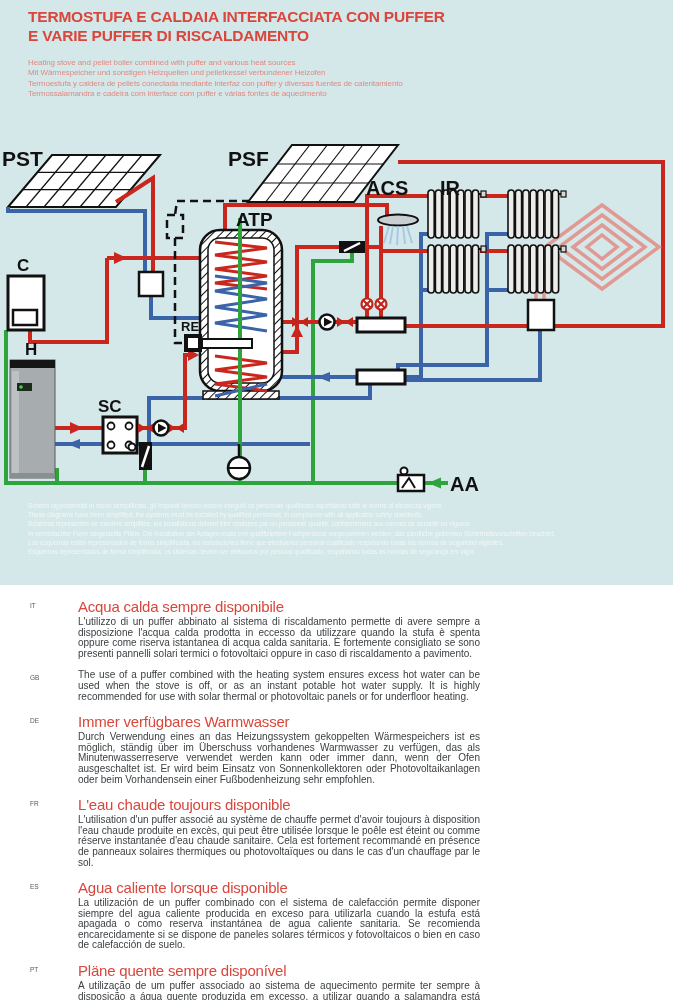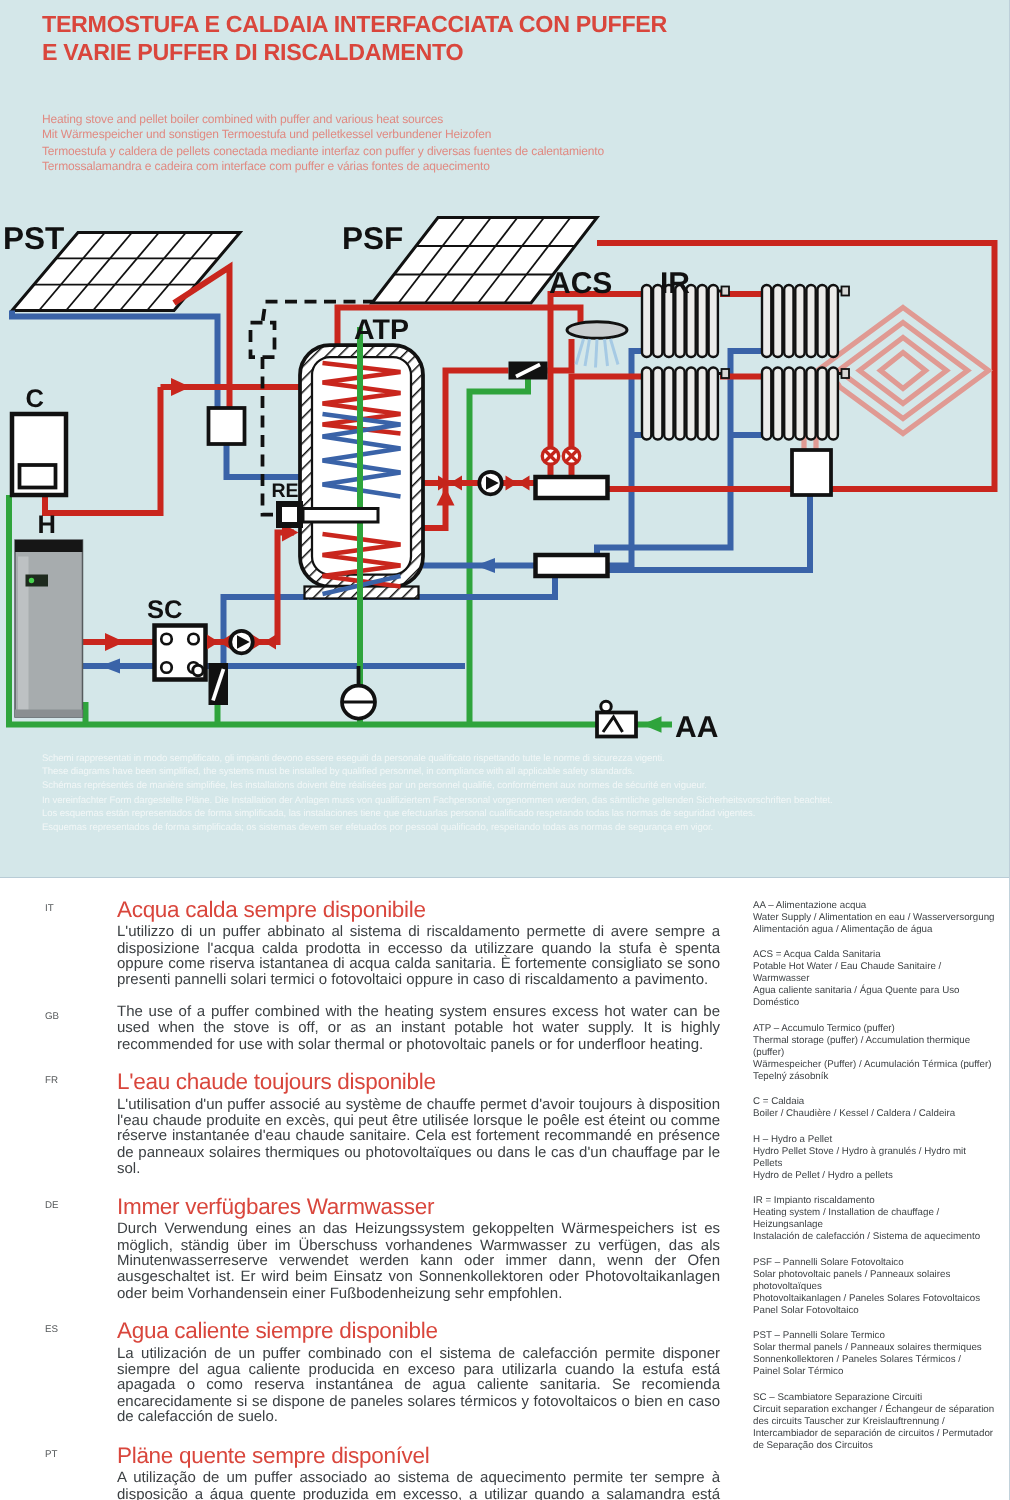--- a/index.html
+++ b/index.html
@@ -1,28 +1,28 @@
 <!DOCTYPE html>
 <html><head>
 <meta charset="utf-8">
 <style>
   html,body{margin:0;padding:0;background:#fff;}
   .page{position:relative;width:673px;height:1000px;overflow:hidden;
-        font-family:"Liberation Sans",sans-serif;color:#3c4043;background:#0c4a6e;}
+        font-family:"Liberation Sans",sans-serif;color:#3c4043;background:#86efac;}
   
   .top{position:absolute;top:0;left:0;width:673px;height:585px;background:#d4e7e9;}
   .hdr{padding:7px 20px 0 28px;height:133px;box-sizing:border-box;}
   .title{color:#d9463c;font-size:15.5px;font-weight:bold;letter-spacing:-.2px;line-height:19px;}
-  .subs{margin-top:30px;}
+  .subs{margin-top:13px;}
   .subs div{color:#e08a82;font-size:8px;line-height:10.4px;letter-spacing:-.1px;}
   .diagram{position:absolute;top:140px;left:0;}
   .disc{position:absolute;top:501px;left:28px;width:630px;}
   .disc div{color:#f2f7f7;font-size:6.4px;line-height:9.2px;letter-spacing:-.05px;}
   
-  .bottom{position:absolute;top:585px;left:0;width:673px;height:415px;background:#fff;display:flex;}
+  .bottom{position:absolute;top:585px;left:0;width:673px;height:415px;background:#fff;display:flex;flex-direction:column;}
   .col-main{width:478px;box-sizing:border-box;padding:13px 0 0 28px;}
   .sec{position:relative;padding-left:50px;margin-bottom:11px;}
   .sec .code{position:absolute;left:2px;top:4px;font-size:6.5px;color:#55585a;}
   .sec h2{margin:0 0 2px 0;color:#d9463c;font-size:15px;font-weight:normal;letter-spacing:-.2px;line-height:17px;}
   .sec p{margin:0;font-size:10px;line-height:10.6px;text-align:justify;width:402px;color:#3c4043;}
   .col-legend{width:195px;box-sizing:border-box;padding:15px 10px 0 24px;}
   .leg{font-size:6.5px;line-height:8px;white-space:pre-line;margin-bottom:9px;color:#3f4346;}
   svg text{font-family:"Liberation Sans",sans-serif;font-weight:bold;fill:#111;}
 </style>
 </head>
@@ -30,21 +30,21 @@
 
 <div class="page">
   <div class="top">
     <div class="hdr">
       <div class="title">
         <div>TERMOSTUFA E CALDAIA INTERFACCIATA CON PUFFER</div>
         <div>E VARIE PUFFER DI RISCALDAMENTO</div>
       </div>
       <div class="subs">
         <div>Heating stove and pellet boiler combined with puffer and various heat sources</div>
-        <div>Mit Wärmespeicher und sonstigen Termoestufa und pelletkessel verbundener Heizofen</div>
+        <div>Mit Wärmespeicher und sonstigen Heizquellen und pelletkessel verbundener Heizofen</div>
         <div>Termoestufa y caldera de pellets conectada mediante interfaz con puffer y diversas fuentes de calentamiento</div>
         <div>Termossalamandra e cadeira com interface com puffer e várias fontes de aquecimento</div>
       </div>
     </div>
 
     <svg class="diagram" width="673" height="360" viewBox="0 0 673 360">
       <defs>
         <pattern id="hatch" width="6" height="6" patternUnits="userSpaceOnUse" patternTransform="rotate(45)">
           <rect width="6" height="6" fill="#fff"></rect>
             <line x1="0" y1="0" x2="0" y2="6" stroke="#111" stroke-width="2"></line>
@@ -282,32 +282,32 @@
       <div class="sec">
         <span class="code">IT</span>
         <h2>Acqua calda sempre disponibile</h2>
         <p>L'utilizzo di un puffer abbinato al sistema di riscaldamento permette di avere sempre a disposizione l'acqua calda prodotta in eccesso da utilizzare quando la stufa è spenta oppure come riserva istantanea di acqua calda sanitaria. È fortemente consigliato se sono presenti pannelli solari termici o fotovoltaici oppure in caso di riscaldamento a pavimento.</p>
       </div>
       <div class="sec">
         <span class="code">GB</span>
         <p>The use of a puffer combined with the heating system ensures excess hot water can be used when the stove is off, or as an instant potable hot water supply. It is highly recommended for use with solar thermal or photovoltaic panels or for underfloor heating.</p>
       </div>
       <div class="sec">
+        <span class="code">DE</span>
+        <h2>Immer verfügbares Warmwasser</h2>
+        <p>Durch Verwendung eines an das Heizungssystem gekoppelten Wärmespeichers ist es möglich, ständig über im Überschuss vorhandenes Warmwasser zu verfügen, das als Minutenwasserreserve verwendet werden kann oder immer dann, wenn der Ofen ausgeschaltet ist. Er wird beim Einsatz von Sonnenkollektoren oder Photovoltaikanlagen oder beim Vorhandensein einer Fußbodenheizung sehr empfohlen.</p>
+      </div>
+      <div class="sec">
         <span class="code">FR</span>
         <h2>L'eau chaude toujours disponible</h2>
         <p>L'utilisation d'un puffer associé au système de chauffe permet d'avoir toujours à disposition l'eau chaude produite en excès, qui peut être utilisée lorsque le poêle est éteint ou comme réserve instantanée d'eau chaude sanitaire. Cela est fortement recommandé en présence de panneaux solaires thermiques ou photovoltaïques ou dans le cas d'un chauffage par le sol.</p>
       </div>
       <div class="sec">
-        <span class="code">DE</span>
-        <h2>Immer verfügbares Warmwasser</h2>
-        <p>Durch Verwendung eines an das Heizungssystem gekoppelten Wärmespeichers ist es möglich, ständig über im Überschuss vorhandenes Warmwasser zu verfügen, das als Minutenwasserreserve verwendet werden kann oder immer dann, wenn der Ofen ausgeschaltet ist. Er wird beim Einsatz von Sonnenkollektoren oder Photovoltaikanlagen oder beim Vorhandensein einer Fußbodenheizung sehr empfohlen.</p>
-      </div>
-      <div class="sec">
         <span class="code">ES</span>
-        <h2>Agua caliente siempre disponible</h2>
+        <h2>Agua caliente lorsque disponible</h2>
         <p>La utilización de un puffer combinado con el sistema de calefacción permite disponer siempre del agua caliente producida en exceso para utilizarla cuando la estufa está apagada o como reserva instantánea de agua caliente sanitaria. Se recomienda encarecidamente si se dispone de paneles solares térmicos y fotovoltaicos o bien en caso de calefacción de suelo.</p>
       </div>
       <div class="sec">
         <span class="code">PT</span>
         <h2>Pläne quente sempre disponível</h2>
         <p>A utilização de um puffer associado ao sistema de aquecimento permite ter sempre à disposição a água quente produzida em excesso, a utilizar quando a salamandra está desligada ou como reserva instantânea de água quente sanitária. É fortemente aconselhado na presença de painéis solares térmicos ou fotovoltaicos ou em caso de aquecimento do piso.</p>
       </div>
     </div>
     <div class="col-legend">
       <div class="leg">AA – Alimentazione acqua

